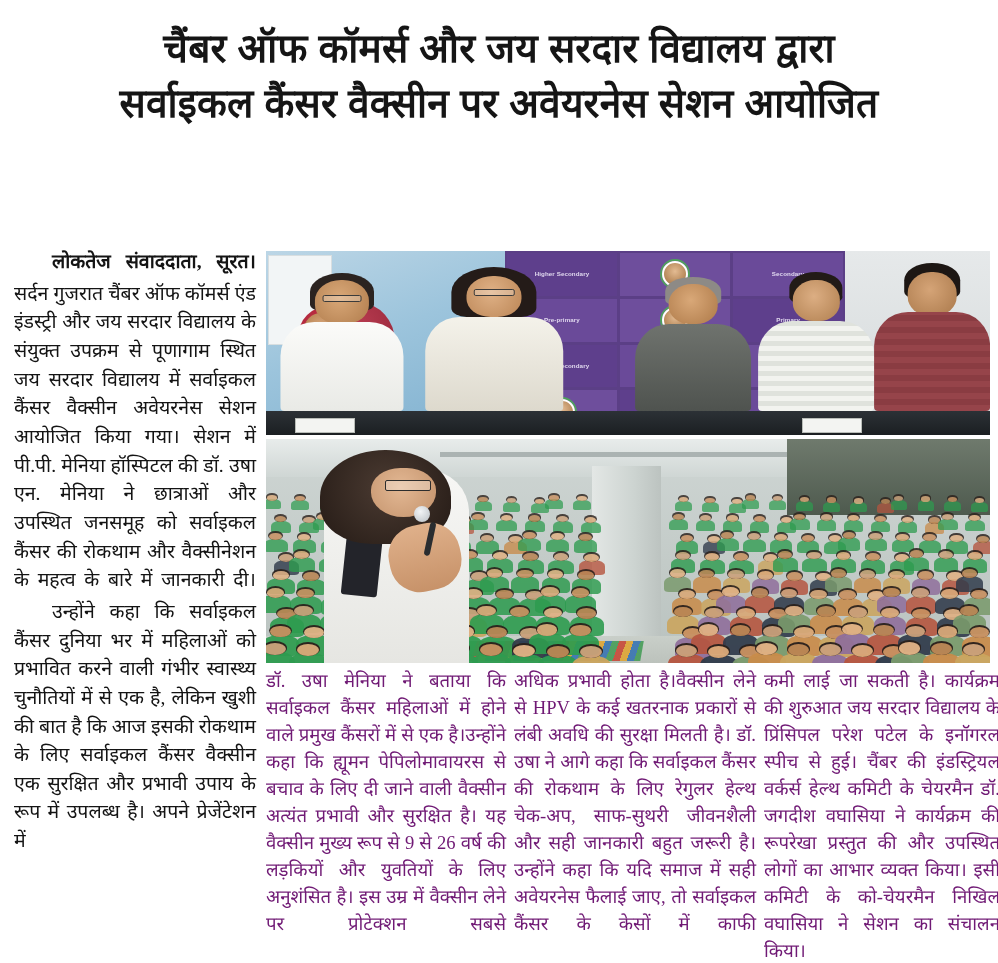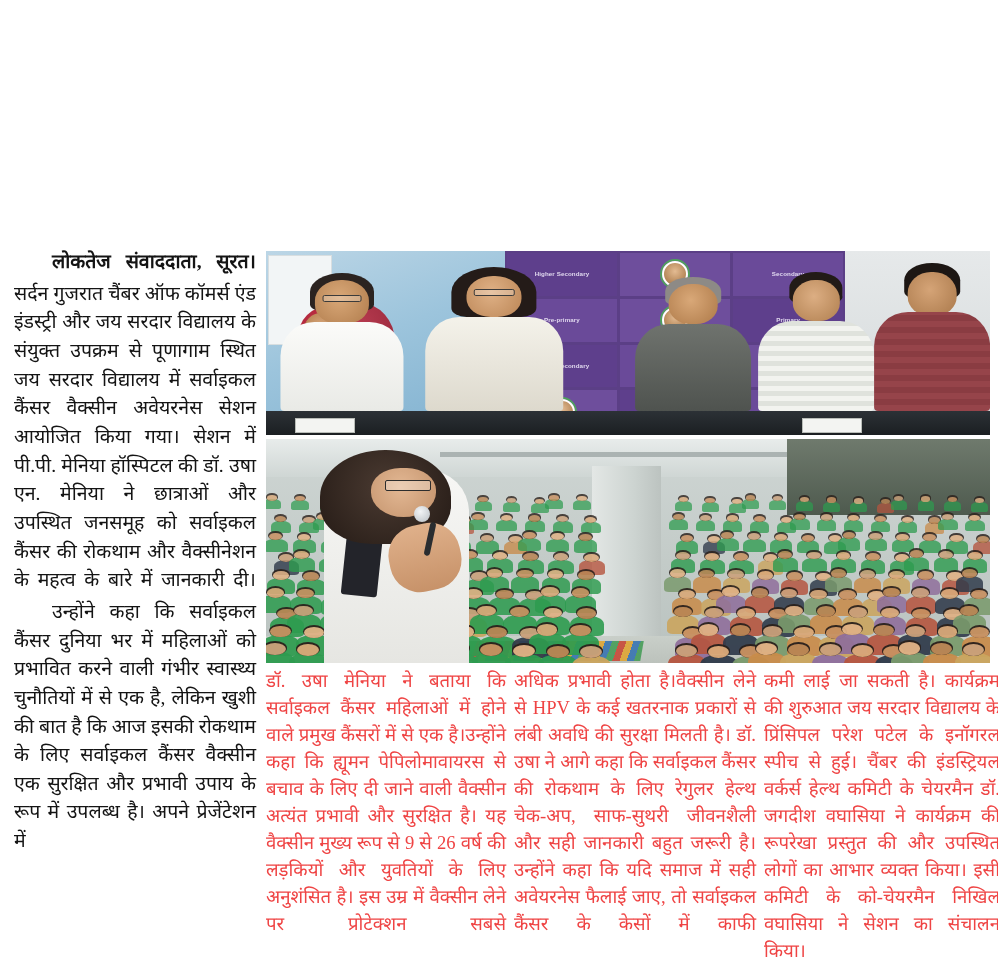--- a/index.html
+++ b/index.html
@@ -139,35 +139,39 @@
   .spk-micstem{position:absolute;left:22.2%;top:37%;width:6px;height:34px;background:#2a2d30;border-radius:3px;transform:rotate(12deg);}
   .spk-arm{position:absolute;left:17%;top:38%;width:10%;height:30%;
       background:linear-gradient(180deg,#dfb08a,#c79269);border-radius:30px;transform:rotate(-12deg);}
 
   
   .body-cols{position:absolute;left:14px;top:667px;width:972px;}
   .bcol{
     position:absolute;top:0;
     font-size:18.6px;line-height:1.455;
     text-align:justify;text-align-last:justify;
-    color:#ef4444;
+    color:#701a75;
   }
   .bcol:last-child{text-align-last:left;}
   .bcol p{margin:0;}
   .c1{left:0;width:242px;}
   .c2{left:252px;width:240px;}
   .c3{left:500px;width:242px;}
   .c4{left:750px;width:236px;}
   .c2,.c3,.c4{}
 </style>
 </head>
 <body>
 
 <div class="page">
 
+  <div class="headline">
+    <span class="l1">चैंबर ऑफ कॉमर्स और जय सरदार विद्यालय द्वारा</span>
+    <span class="l2">सर्वाइकल कैंसर वैक्सीन पर अवेयरनेस सेशन आयोजित</span>
+  </div>
 
 
   <div class="col-left">
     <p class="byline">लोकतेज संवाददाता, सूरत।</p>
     <p>सर्दन गुजरात चैंबर ऑफ कॉमर्स एंड इंडस्ट्री और जय सरदार विद्यालय के संयुक्त उपक्रम से पूणागाम स्थित जय सरदार विद्यालय में सर्वाइकल कैंसर वैक्सीन अवेयरनेस सेशन आयोजित किया गया। सेशन में पी.पी. मेनिया हॉस्पिटल की डॉ. उषा एन. मेनिया ने छात्राओं और उपस्थित जनसमूह को सर्वाइकल कैंसर की रोकथाम और वैक्सीनेशन के महत्व के बारे में जानकारी दी।</p>
     <p class="indent">उन्होंने कहा कि सर्वाइकल कैंसर दुनिया भर में महिलाओं को प्रभावित करने वाली गंभीर स्वास्थ्य चुनौतियों में से एक है, लेकिन खुशी की बात है कि आज इसकी रोकथाम के लिए सर्वाइकल कैंसर वैक्सीन एक सुरक्षित और प्रभावी उपाय के रूप में उपलब्ध है। अपने प्रेजेंटेशन में</p>
   </div>
 
   <div class="photos">
 

